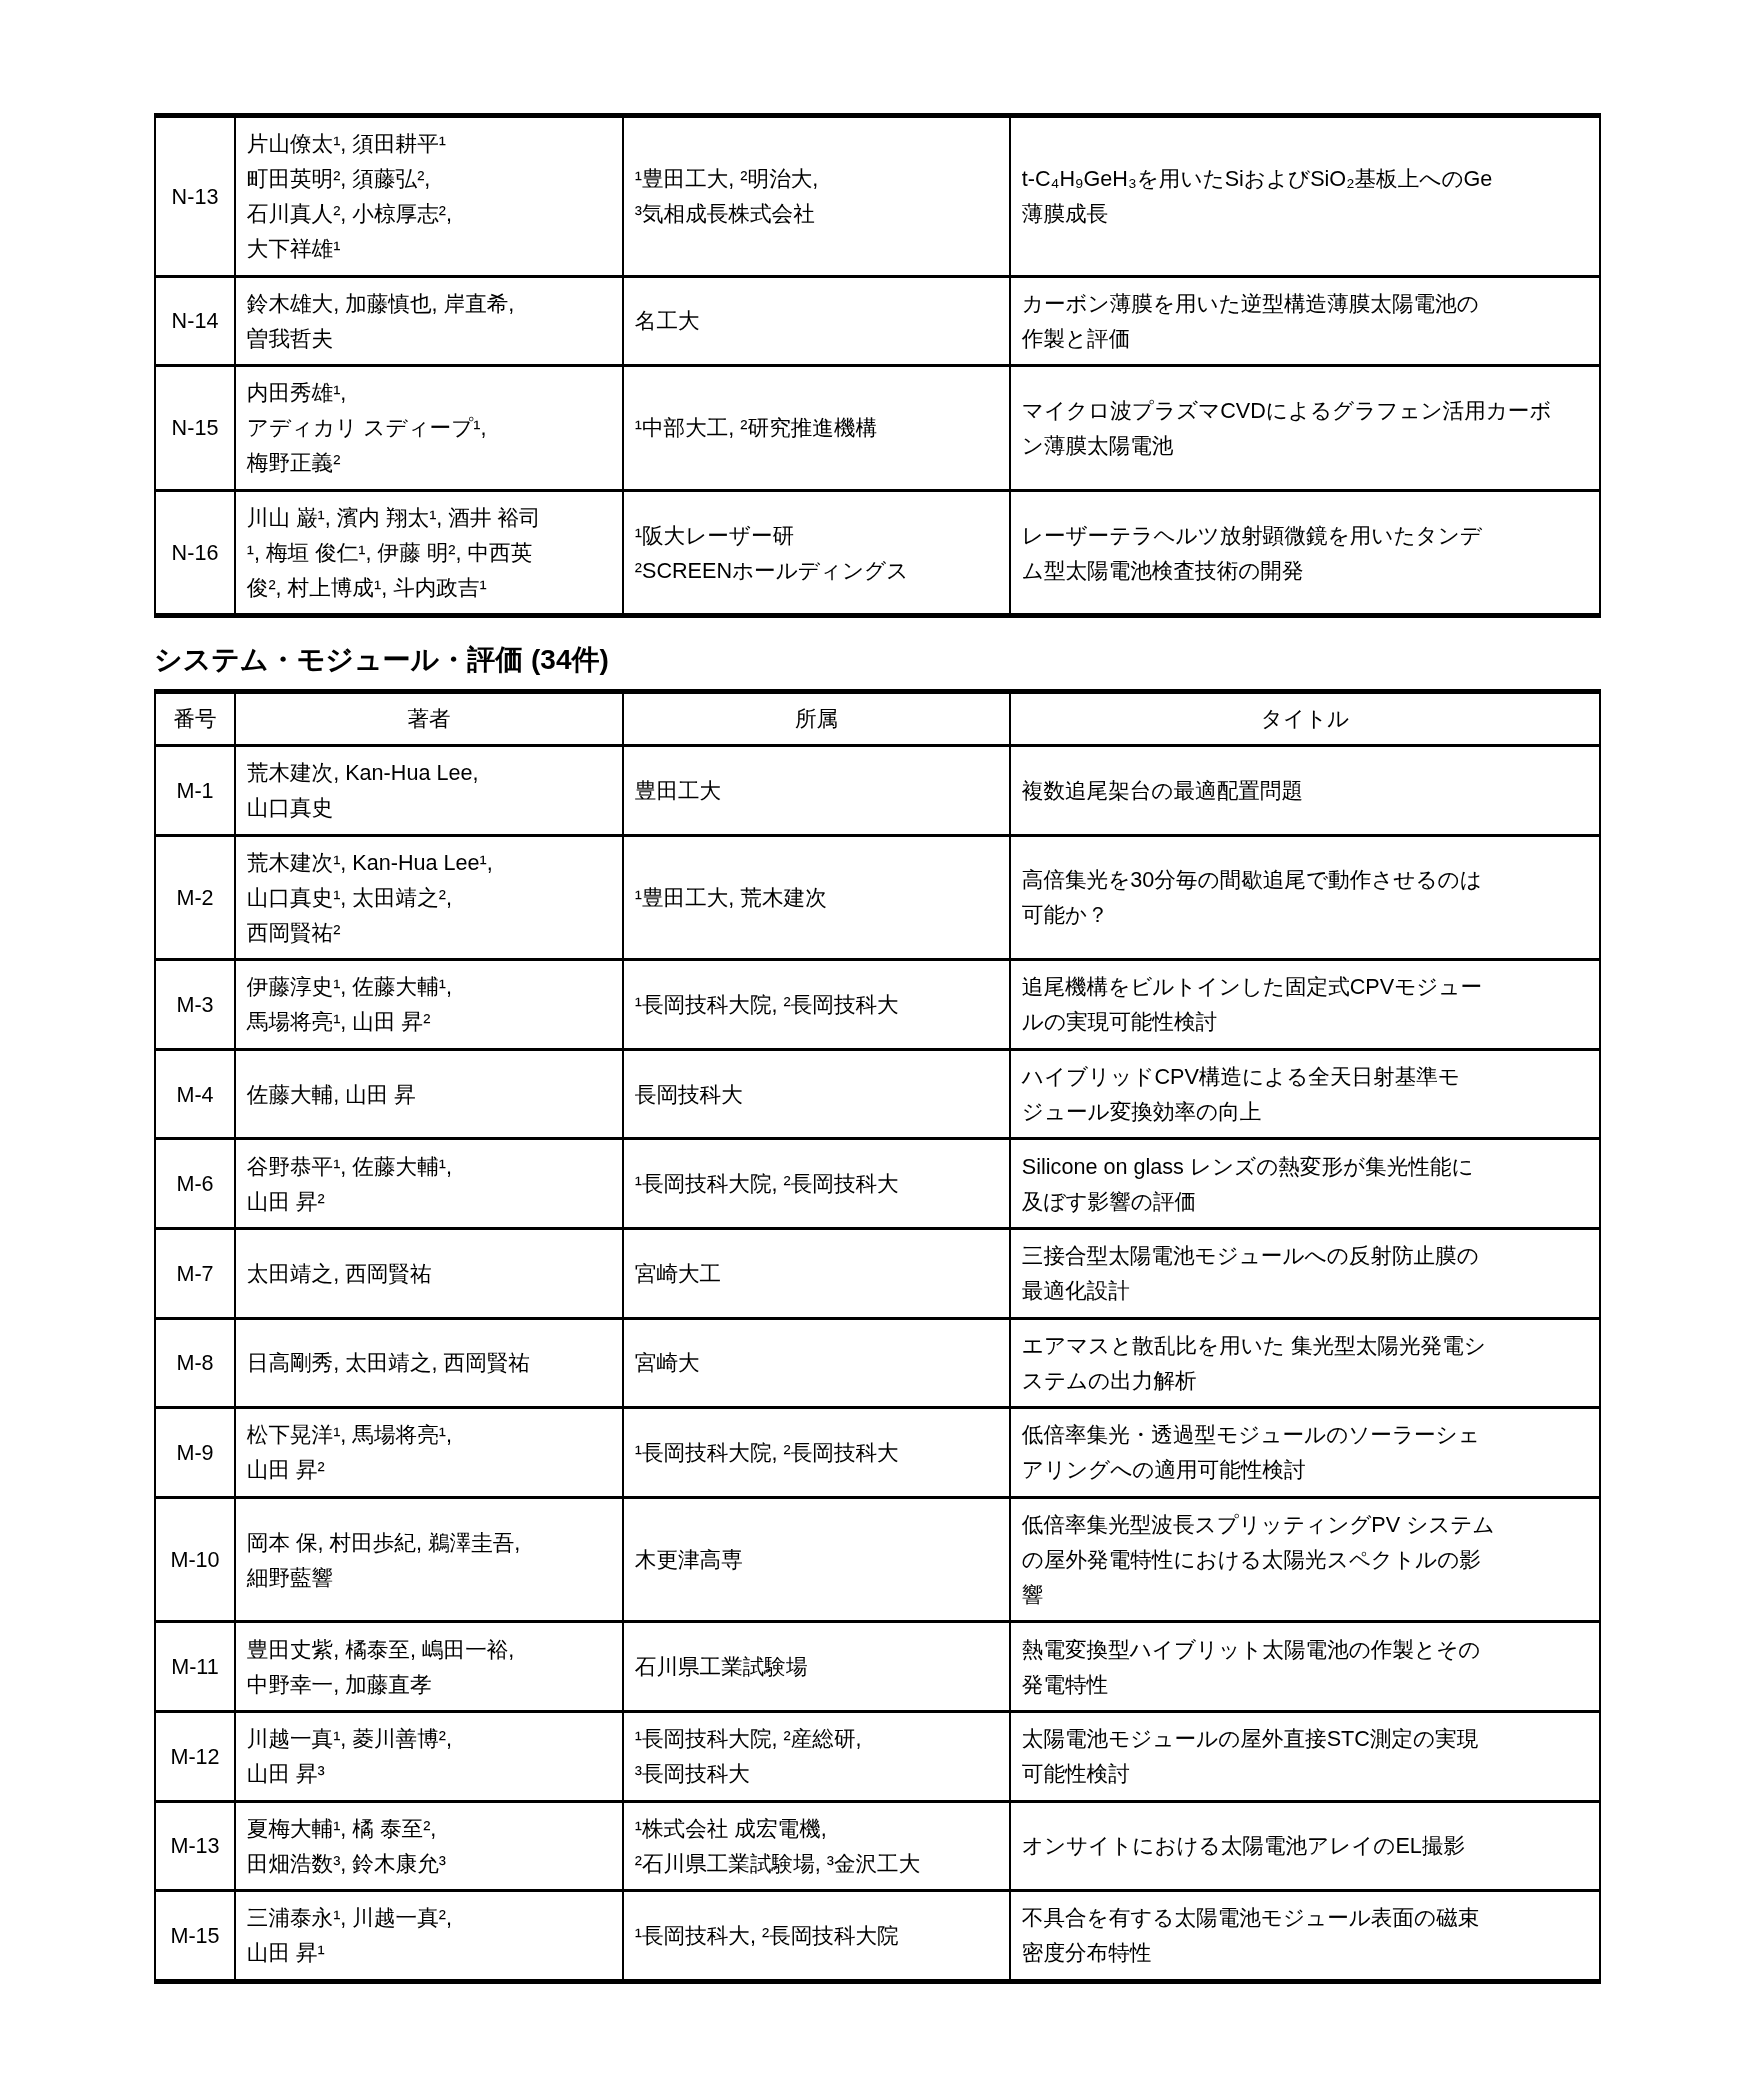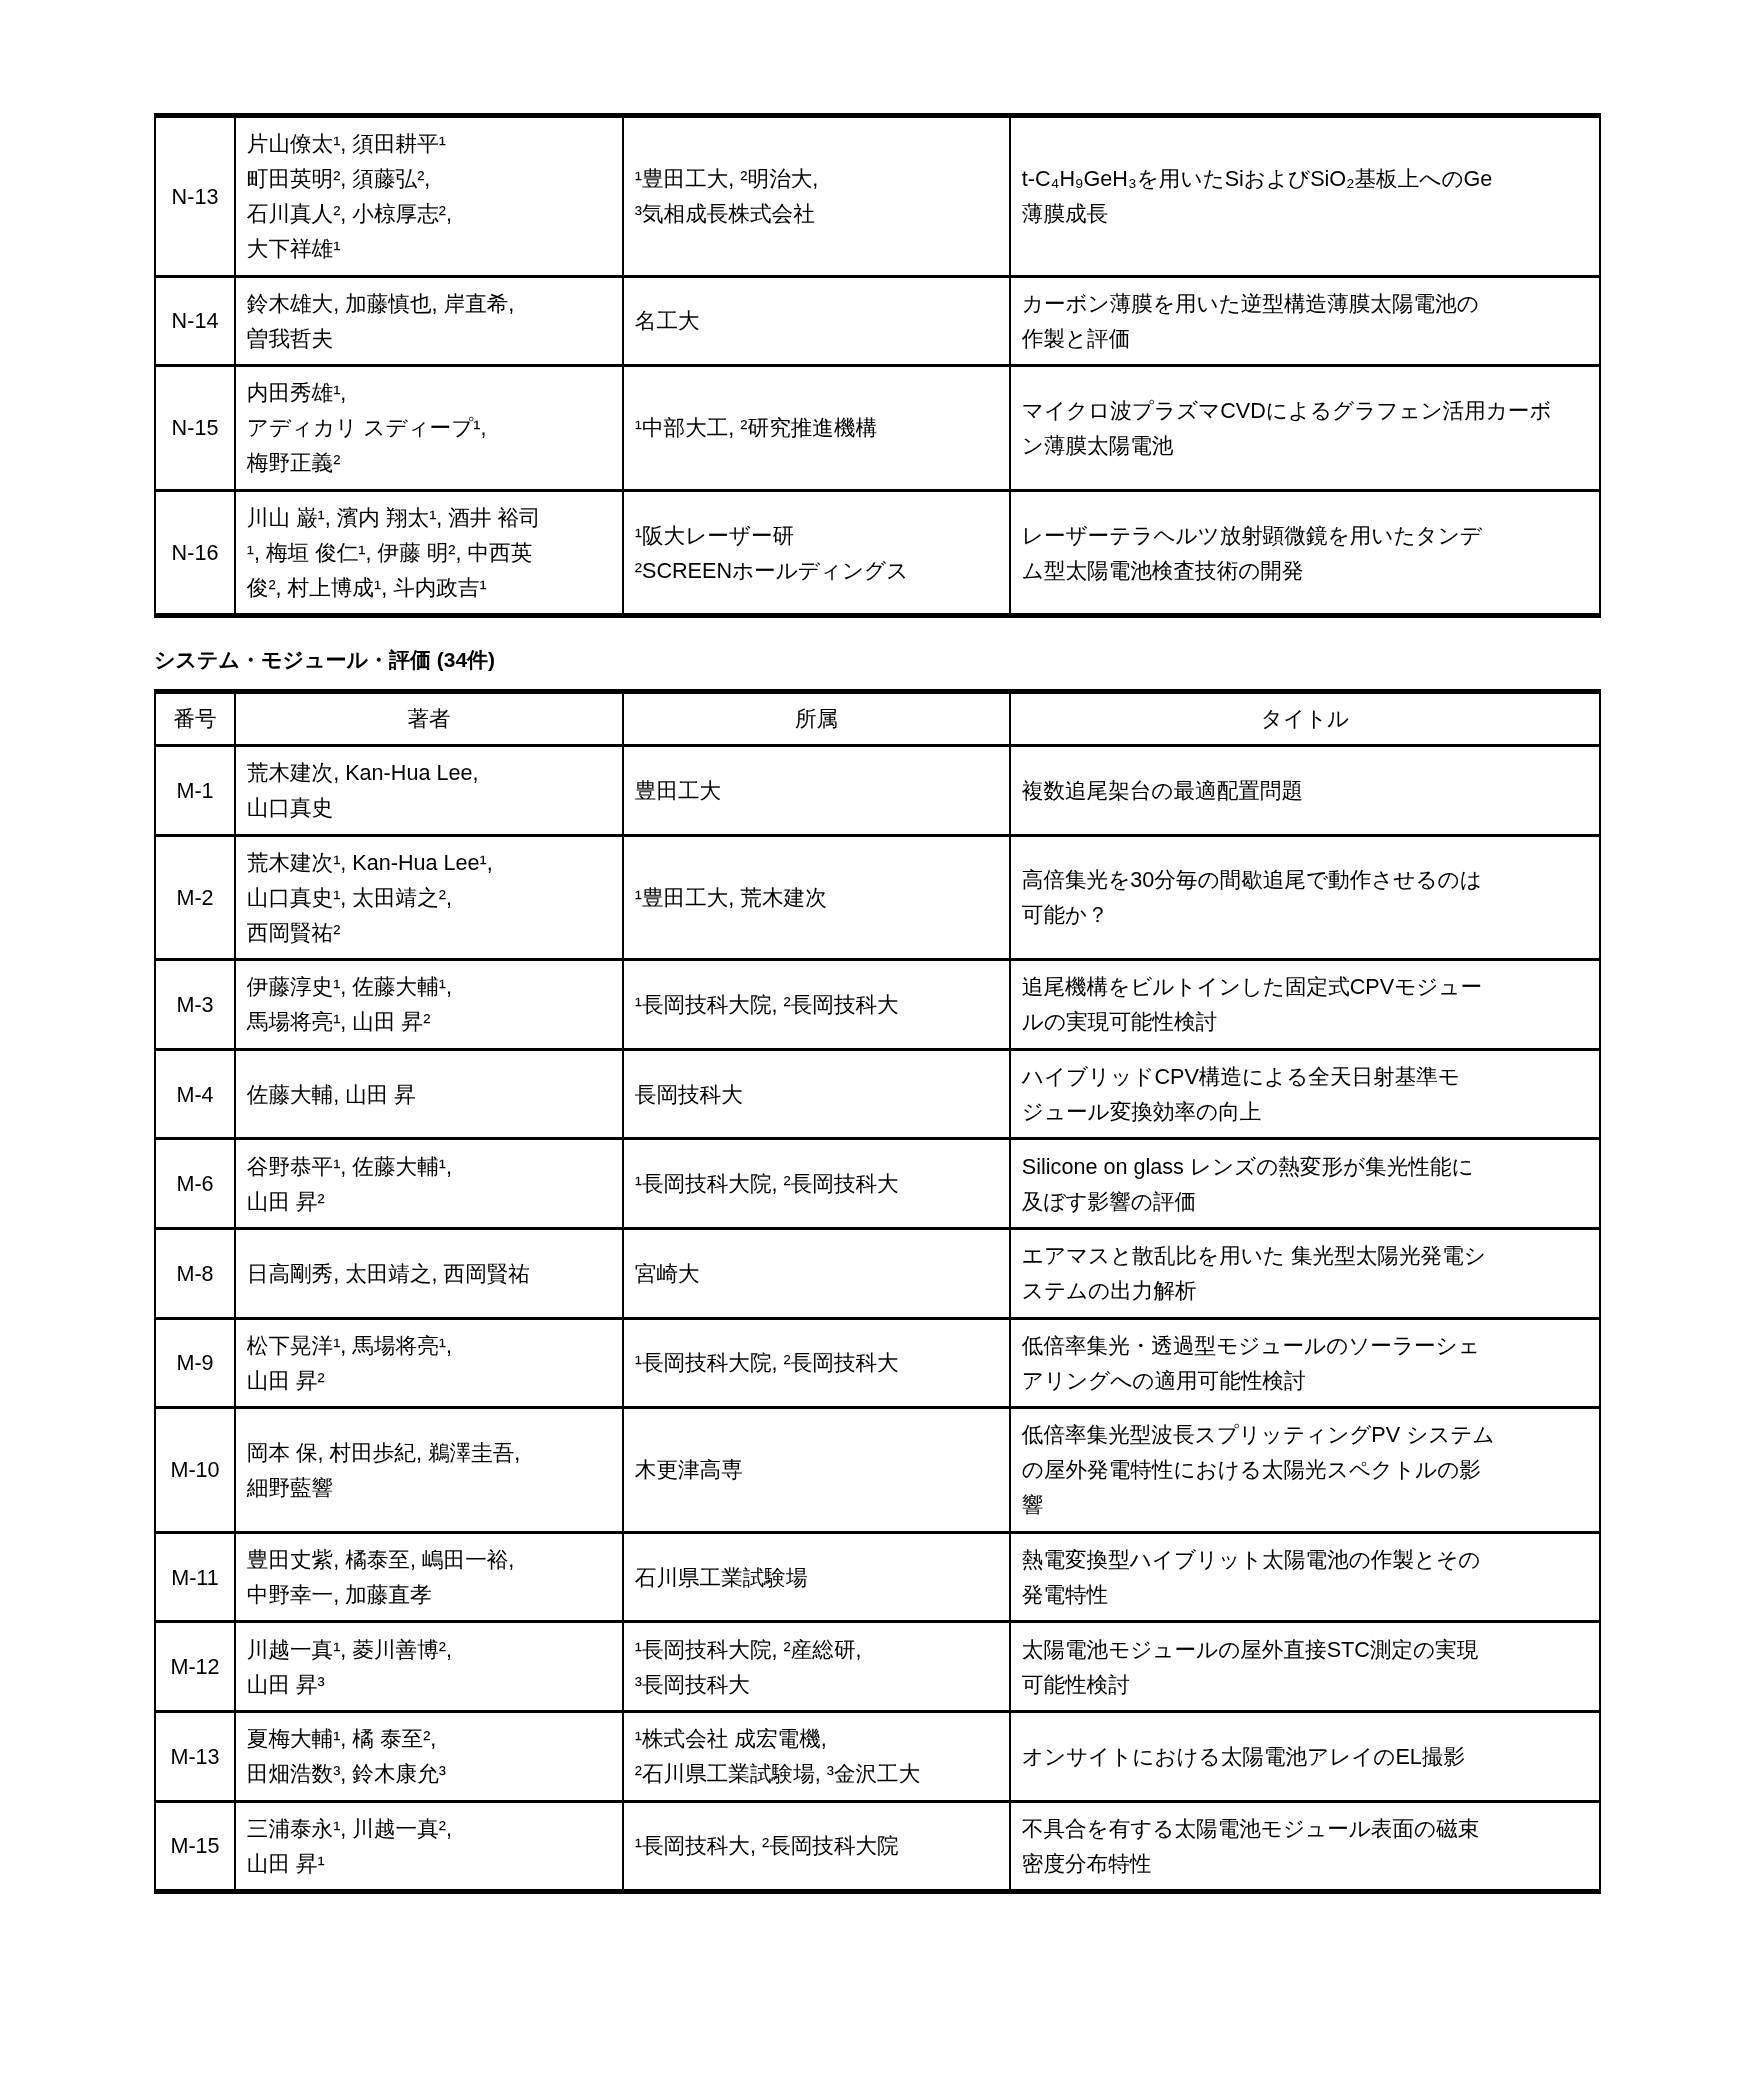--- a/index.html
+++ b/index.html
@@ -52,21 +52,21 @@
   td.cell-no {
     text-align: center;
     padding: 8.3px 2.5px;
     white-space: nowrap;
   }
   td.cell-authors, td.cell-affil, td.cell-title {
     text-align: left;
     margin-left: 40px;
   }
   h2.section-heading {
-    font-size: 21px;
+    font-size: 28px;
     line-height: 29px;
     font-weight: bold;
     margin: 26.6px 0 15px 0;
     letter-spacing: 0;
   }
 </style>
 </head>
 <body>
 
 <div class="content">
@@ -169,20 +169,27 @@
       </tr>
       <tr>
         <td class="cell-no">M-6</td>
         <td class="cell-authors">谷野恭平¹, 佐藤大輔¹,
 山田 昇²</td>
         <td class="cell-affil">¹長岡技科大院, ²長岡技科大</td>
         <td class="cell-title">Silicone on glass レンズの熱変形が集光性能に
 及ぼす影響の評価</td>
       </tr>
       <tr>
+        <td class="cell-no">M-7</td>
+        <td class="cell-authors">太田靖之, 西岡賢祐</td>
+        <td class="cell-affil">宮崎大工</td>
+        <td class="cell-title">三接合型太陽電池モジュールへの反射防止膜の
+最適化設計</td>
+      </tr>
+      <tr>
         <td class="cell-no">M-8</td>
         <td class="cell-authors">日高剛秀, 太田靖之, 西岡賢祐</td>
         <td class="cell-affil">宮崎大</td>
         <td class="cell-title">エアマスと散乱比を用いた 集光型太陽光発電シ
 ステムの出力解析</td>
       </tr>
       <tr>
         <td class="cell-no">M-9</td>
         <td class="cell-authors">松下晃洋¹, 馬場将亮¹,
 山田 昇²</td>

